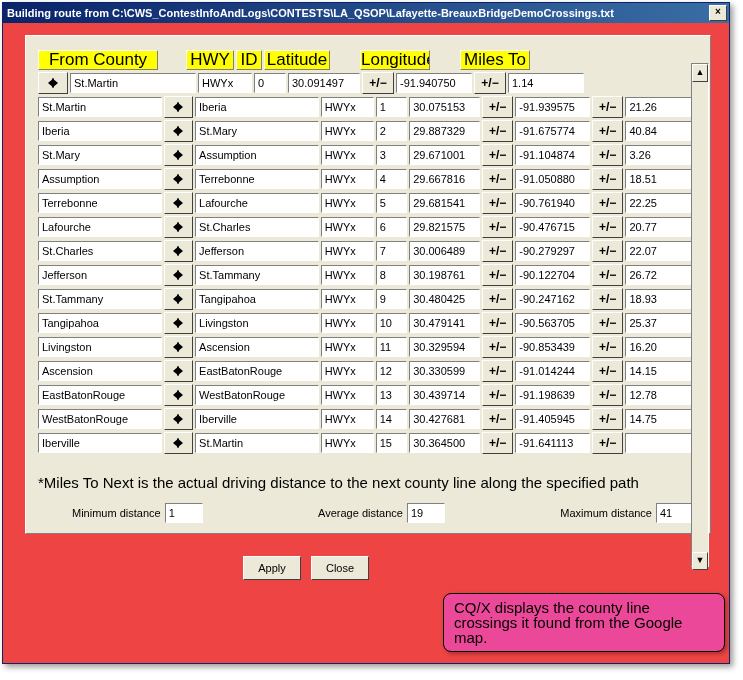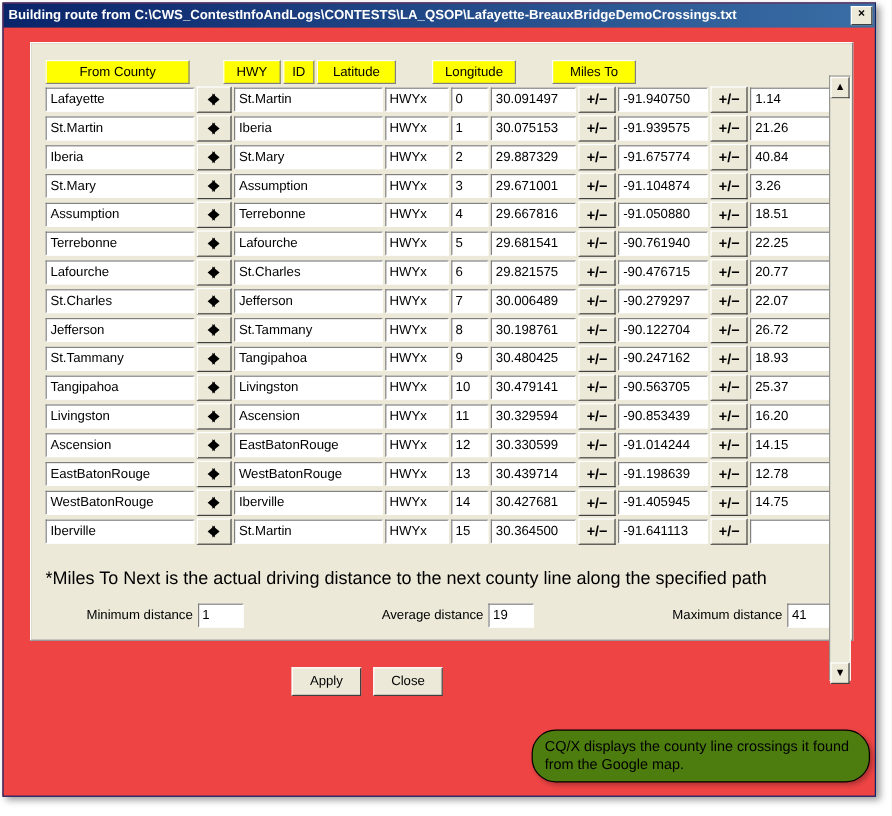--- a/index.html
+++ b/index.html
@@ -74,21 +74,21 @@
   }
   .col-hdr {
     background: #ffff00;
     border-top: 1px solid #ffffff;
     border-left: 1px solid #ffffff;
     border-right: 1px solid #808080;
     border-bottom: 1px solid #808080;
     text-align: center;
     height: 18px;
     line-height: 18px;
-    font-size: 11px;
+    font-size: 17px;
     overflow: hidden;
   }
   .inp {
     background: #ffffff;
     border-top: 1px solid #808080;
     border-left: 1px solid #808080;
     border-right: 1px solid #ffffff;
     border-bottom: 1px solid #ffffff;
     height: 18px;
     line-height: 18px;
@@ -182,25 +182,25 @@
     padding-left: 8px;
   }
   .btn-wide { width: 90px; height: 22px; }
   .btn-mid  { width: 52px; height: 22px; }
 
   .callout {
     position: absolute;
     right: 18px;
     bottom: 28px;
     width: 260px;
-    background: #4d7c0f;
+    background: #ec4899;
     border: 1px solid #000000;
-    border-radius: 20px;
+    border-radius: 8px;
     padding: 6px 10px;
-    font-size: 12px;
+    font-size: 15px;
     line-height: 15px;
     box-shadow: 2px 2px 4px rgba(0,0,0,0.3);
   }
 </style>
 </head>
 <body>
 
 <div class="window">
   <div class="titlebar">
     <span class="title-text">Building route from C:\CWS_ContestInfoAndLogs\CONTESTS\LA_QSOP\Lafayette-BreauxBridgeDemoCrossings.txt</span>
@@ -218,21 +218,20 @@
         <div class="col-hdr w-id">ID</div>
         <div class="col-hdr w-lat">Latitude</div>
         <div class="w-pm"></div>
         <div class="col-hdr w-lon">Longitude</div>
         <div class="w-pm"></div>
         <div class="col-hdr w-miles">Miles To Next*</div>
       </div>
 
       <div id="rows-container">
             <div class="data-row">
-              <div class="inp w-from">Lafayette</div>
               <div class="btn w-swap">
                 <span class="swap-icon left"></span>
                 <span class="swap-icon right"></span>
               </div>
               <div class="inp w-to">St.Martin</div>
               <div class="inp w-hwy">HWYx</div>
               <div class="inp w-id">0</div>
               <div class="inp w-lat">30.091497</div>
               <div class="btn w-pm pm">+/−</div>
               <div class="inp w-lon">-91.940750</div>

